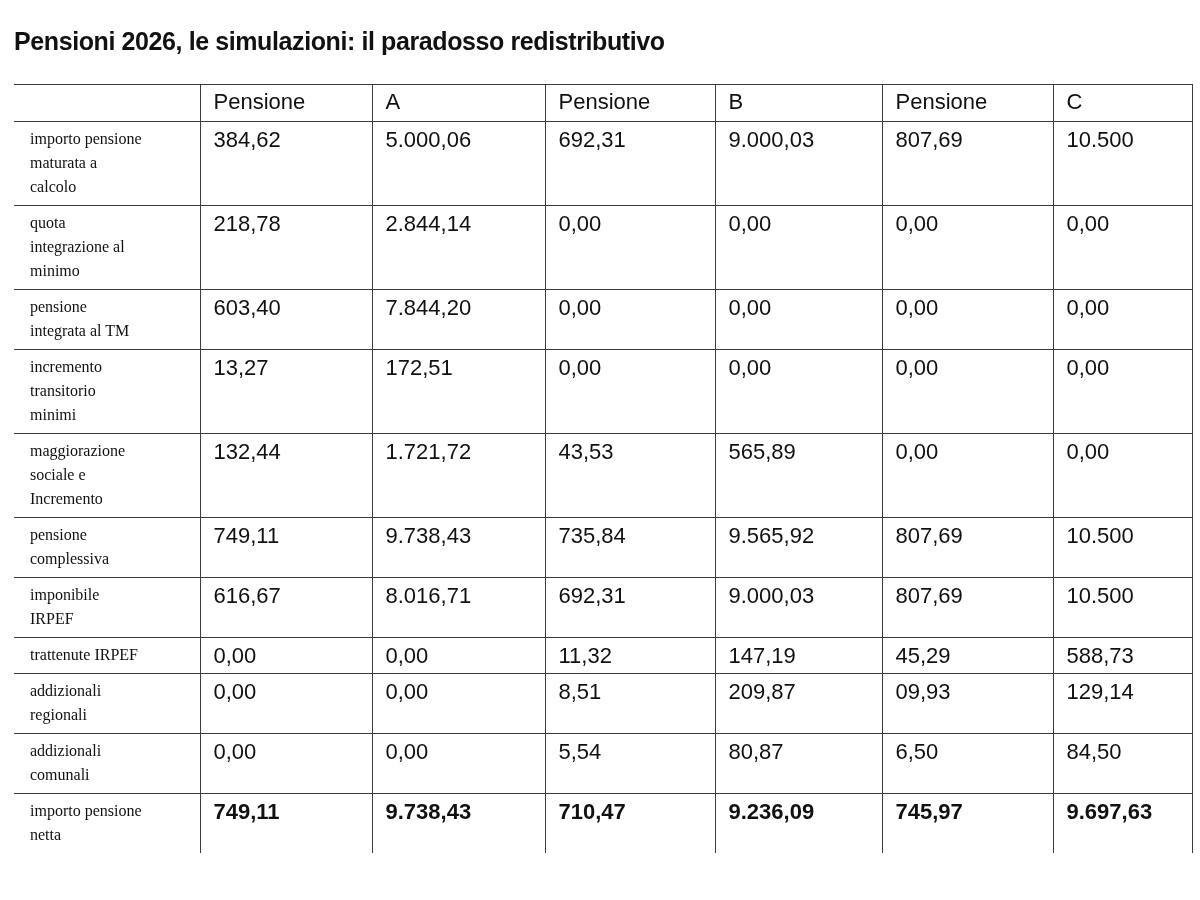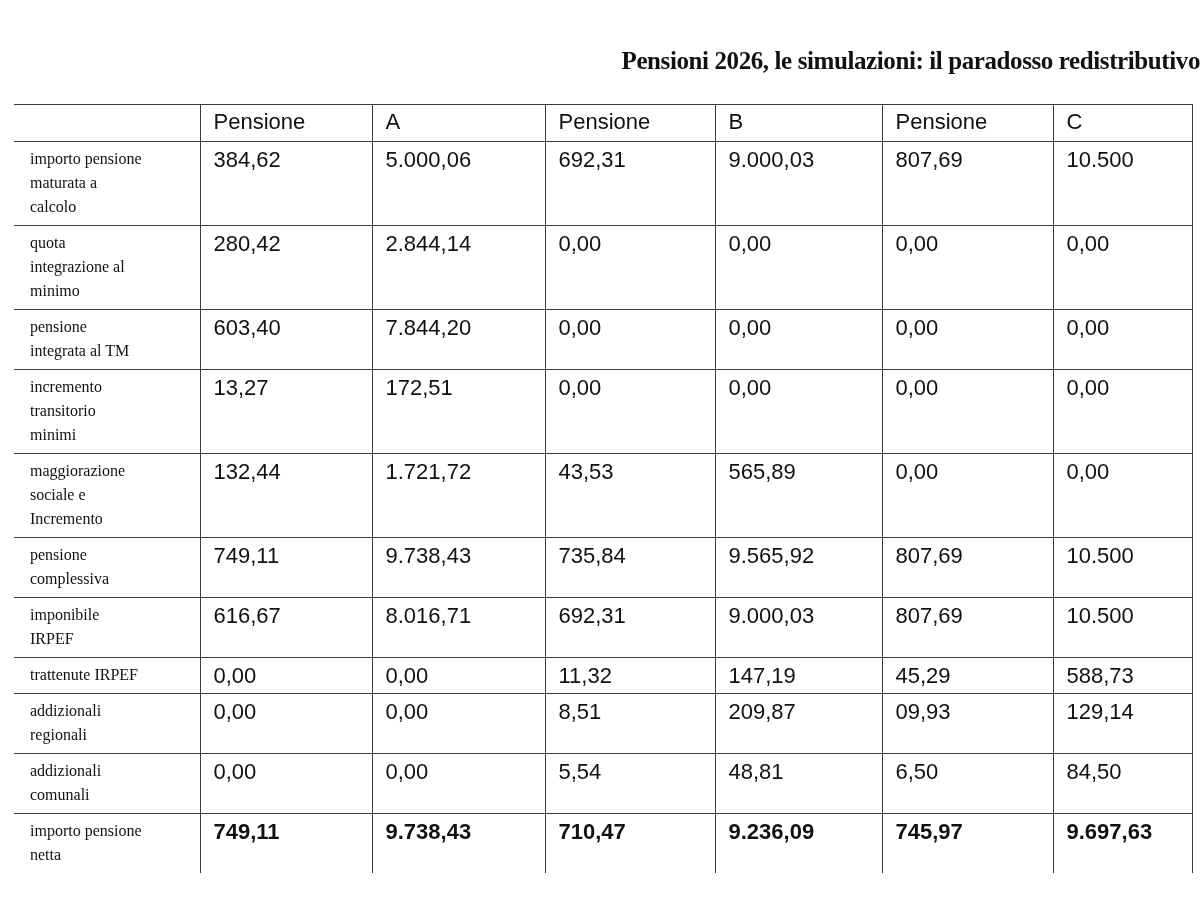--- a/index.html
+++ b/index.html
@@ -5,28 +5,27 @@
   html, body {
     margin: 0;
     padding: 0;
     width: 1200px;
     height: 900px;
     background: #ffffff;
     overflow: hidden;
     font-family: "Liberation Sans", sans-serif;
   }
   .page-title {
-    margin: 46px 0 0 14px;
-    font-family: Liberation Serif, serif;
+    margin: 26px 0 0 14px;
+    font-family: Liberation Sans, sans-serif;
     font-weight: bold;
     font-size: 25px;
     line-height: 30px;
     letter-spacing: -0.4px;
     color: #111111;
-    text-align: right;
   }
   table.pension-table {
     border-collapse: collapse;
     table-layout: fixed;
     width: 1178px;
     margin: 28px 0 0 14px;
   }
   .pension-table th, .pension-table td {
     border-top: 1.5px solid #3c3c3c;
     vertical-align: top;
@@ -108,21 +107,21 @@
     <td>692,31</td>
     <td>9.000,03</td>
     <td>807,69</td>
     <td>10.500</td>
   </tr>
 
   <tr style="height:76px;">
     <th class="row-label">quota
 integrazione al
 minimo</th>
-    <td>280,42</td>
+    <td>218,78</td>
     <td>2.844,14</td>
     <td>0,00</td>
     <td>0,00</td>
     <td>0,00</td>
     <td>0,00</td>
   </tr>
 
   <tr style="height:50px;">
     <th class="row-label">pensione
 integrata al TM</th>
@@ -200,21 +199,21 @@
     <td>09,93</td>
     <td>129,14</td>
   </tr>
 
   <tr style="height:47px;">
     <th class="row-label">addizionali
 comunali</th>
     <td>0,00</td>
     <td>0,00</td>
     <td>5,54</td>
-    <td>48,81</td>
+    <td>80,87</td>
     <td>6,50</td>
     <td>84,50</td>
   </tr>
 
   <tr class="total-row" style="height:58px;">
     <th class="row-label">importo pensione
 netta</th>
     <td>749,11</td>
     <td>9.738,43</td>
     <td>710,47</td>

